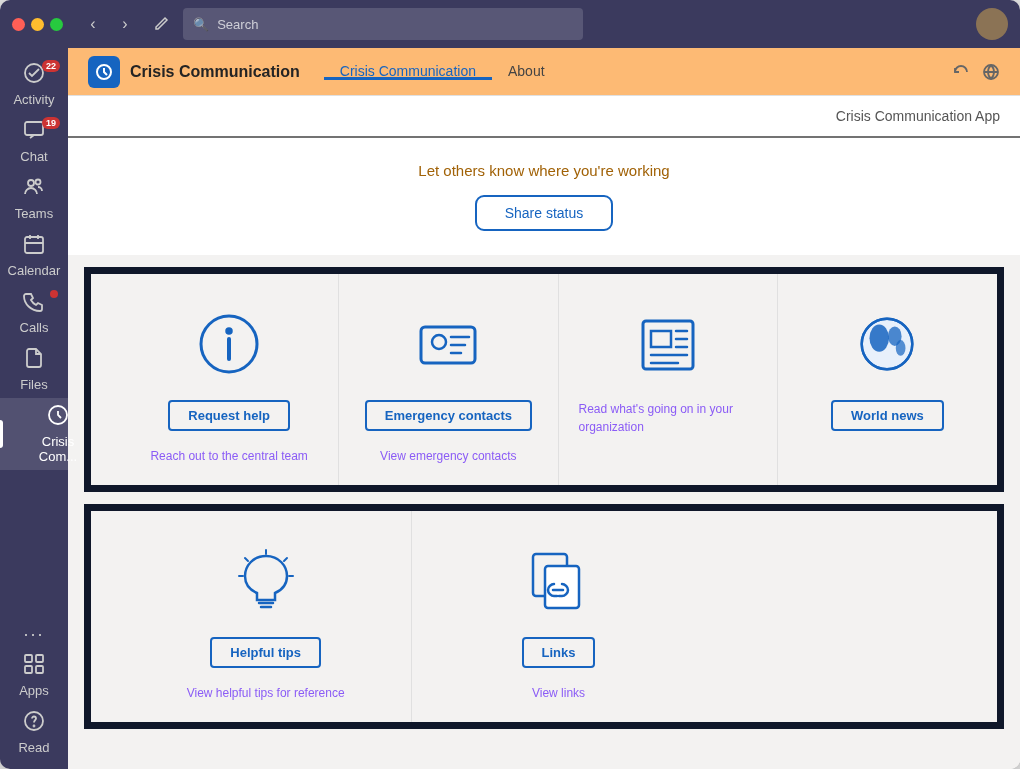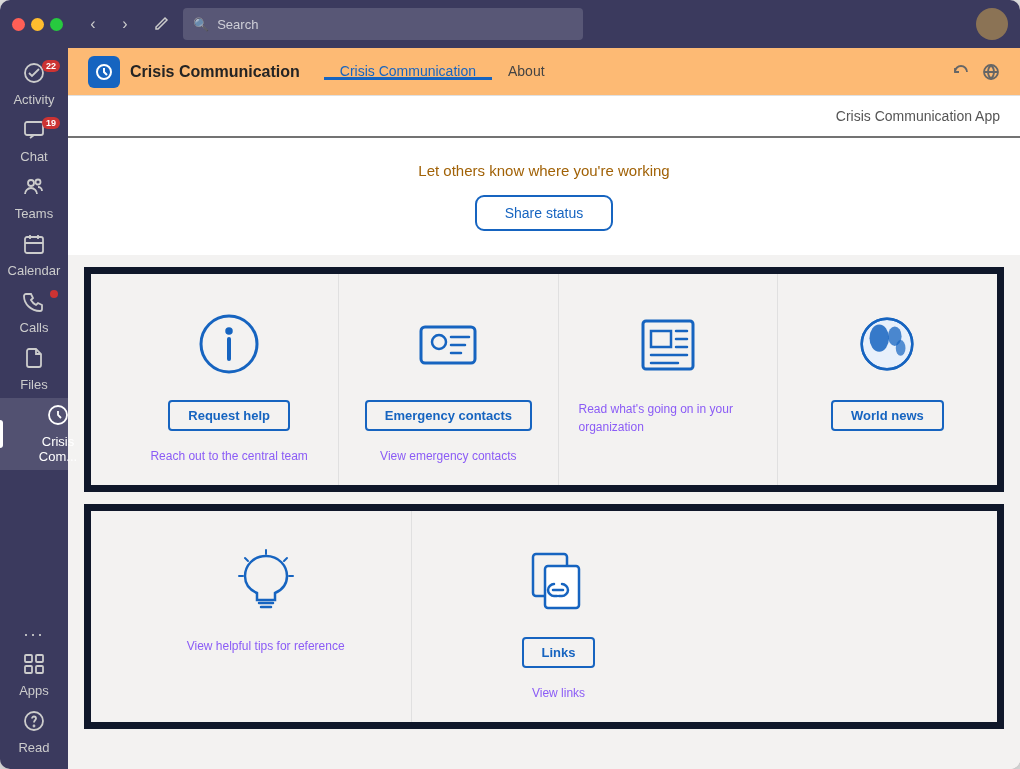--- a/index.html
+++ b/index.html
@@ -580,20 +580,21 @@
                   <line x1="28" y1="57" x2="42" y2="57" stroke="#1664c0" stroke-width="2.5" stroke-linecap="round"></line>
                   <line x1="30" y1="61" x2="40" y2="61" stroke="#1664c0" stroke-width="2.5" stroke-linecap="round"></line>
 
                   <line x1="35" y1="4" x2="35" y2="8" stroke="#1664c0" stroke-width="2" stroke-linecap="round"></line>
                   <line x1="14" y1="12" x2="17" y2="15" stroke="#1664c0" stroke-width="2" stroke-linecap="round"></line>
                   <line x1="56" y1="12" x2="53" y2="15" stroke="#1664c0" stroke-width="2" stroke-linecap="round"></line>
                   <line x1="8" y1="30" x2="12" y2="30" stroke="#1664c0" stroke-width="2" stroke-linecap="round"></line>
                   <line x1="62" y1="30" x2="58" y2="30" stroke="#1664c0" stroke-width="2" stroke-linecap="round"></line>
                 </svg>
               </div>
+              <button class="card-btn">Helpful tips</button>
               <div class="card-desc">View helpful tips for reference</div>
             </div>
 
             <div class="card">
               <div class="card-icon-area">
                 <svg class="card-svg" viewBox="0 0 70 70">
 
                   <rect x="10" y="8" width="34" height="42" rx="3" stroke="#1664c0" stroke-width="2.5" fill="none"></rect>
                   <rect x="22" y="20" width="34" height="42" rx="3" stroke="#1664c0" stroke-width="2.5" fill="#fff"></rect>
 

